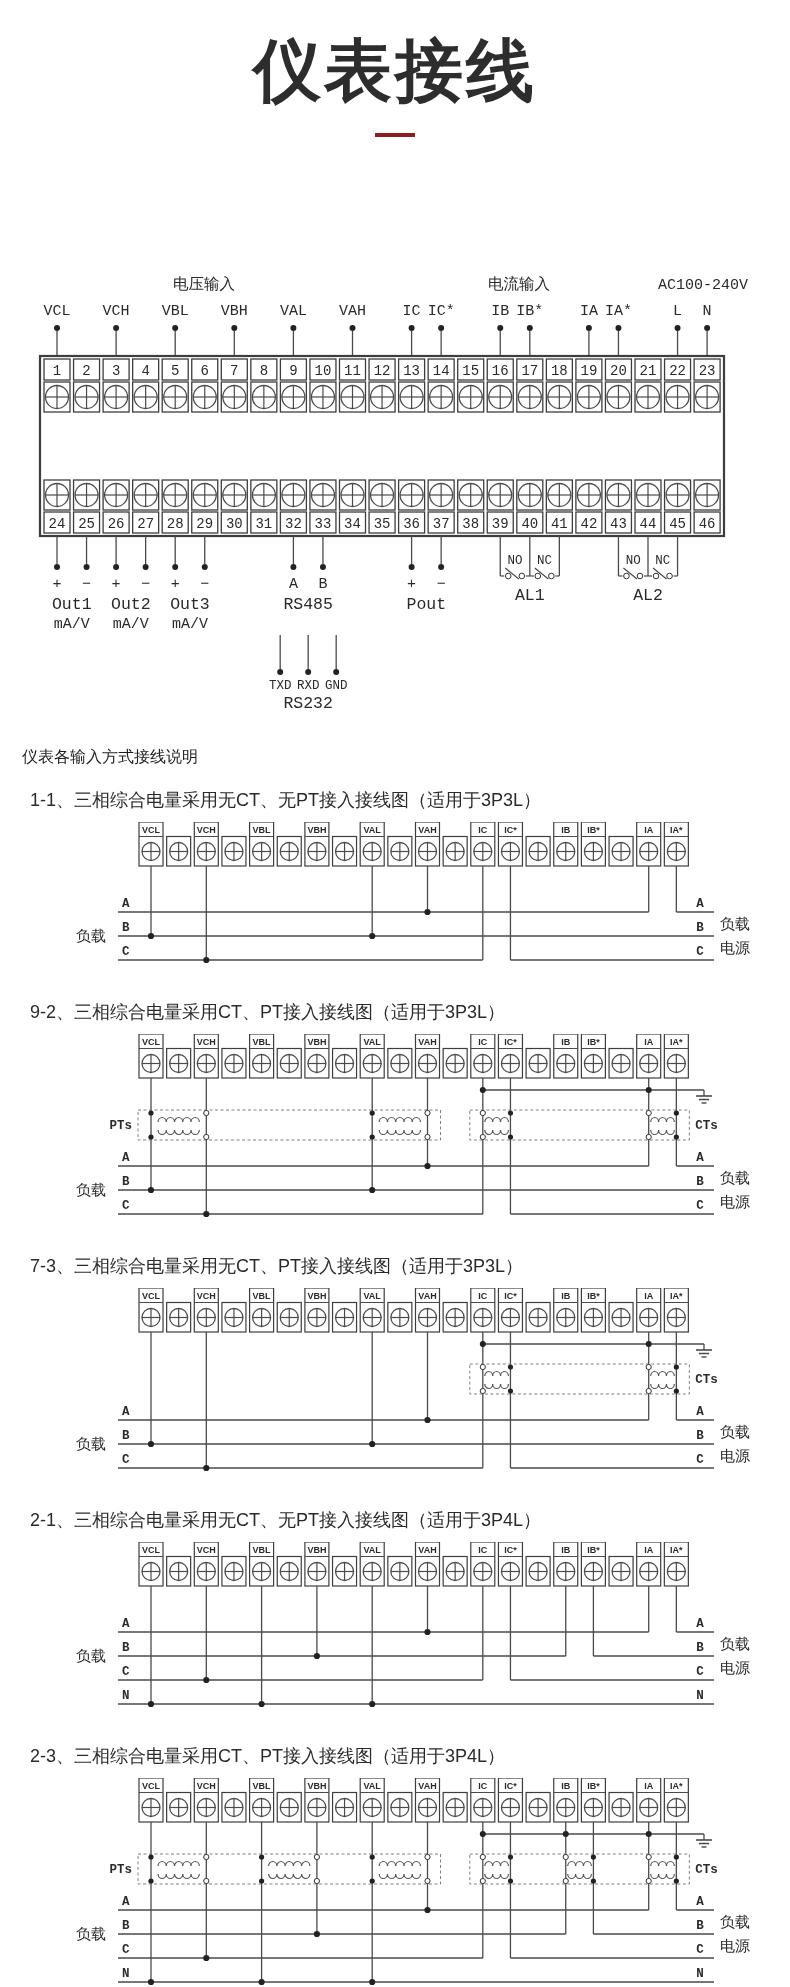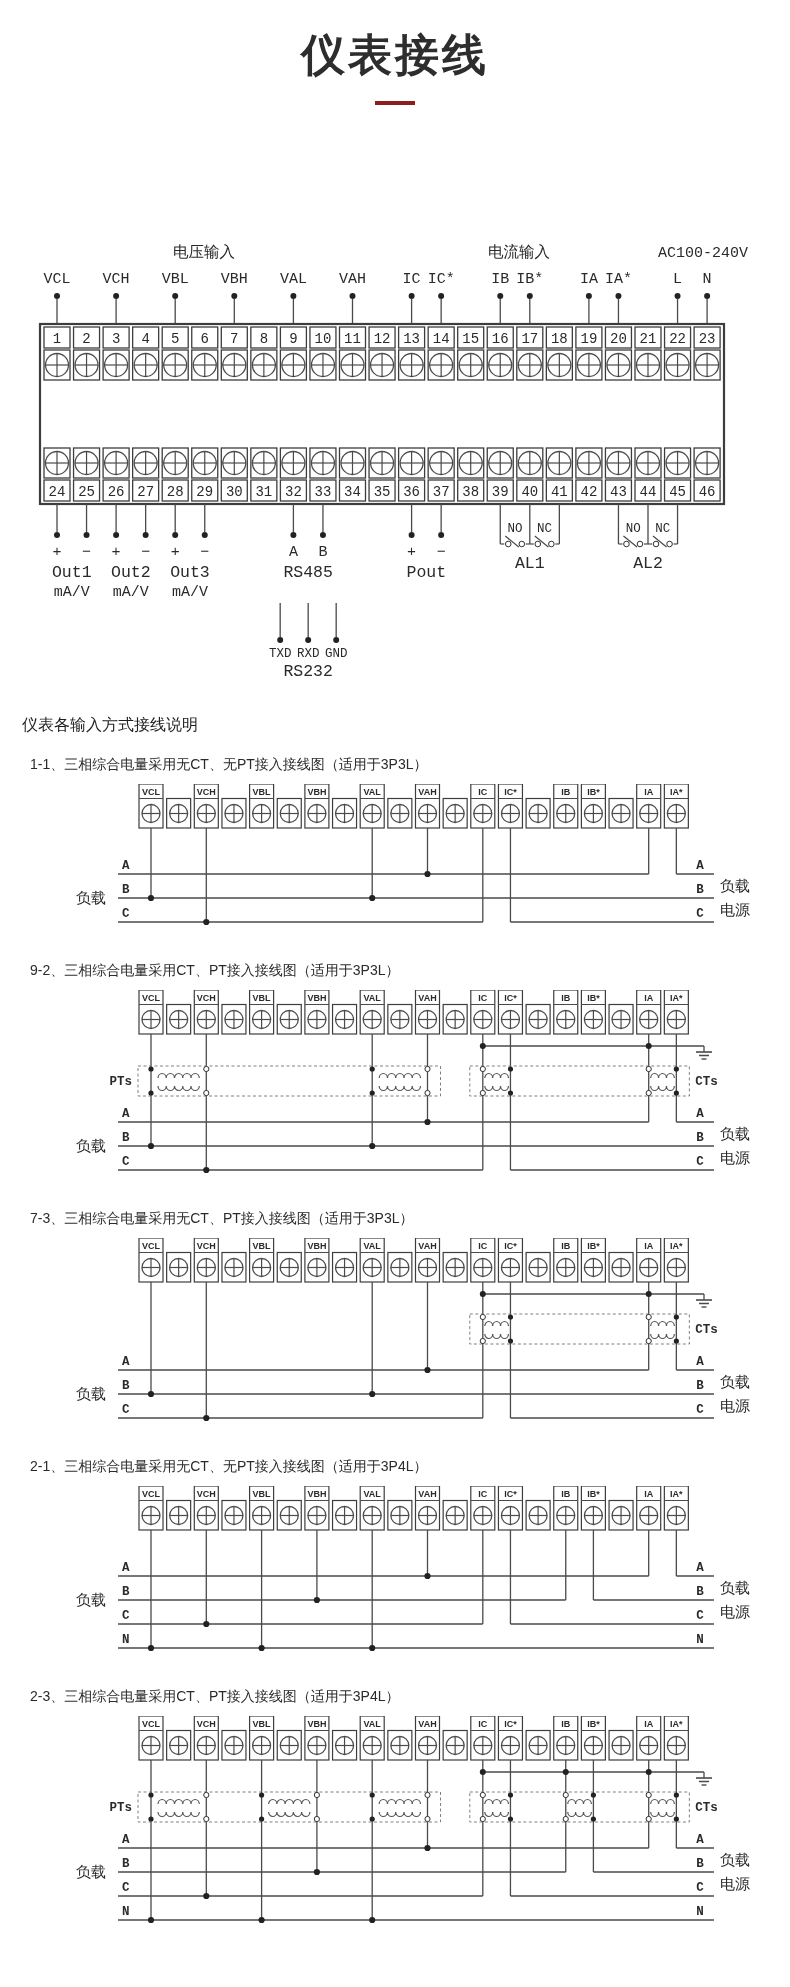--- a/index.html
+++ b/index.html
@@ -1,23 +1,23 @@
 <!DOCTYPE html>
 <html><head>
 <meta charset="utf-8">
 <style>
   html,body{margin:0;padding:0;}
   body{width:790px;height:1987px;background:#ffffff;overflow:hidden;
        font-family:"Liberation Sans","DejaVu Sans",sans-serif;color:#262626;}
-  h1{font-size:44px;text-align:center;margin:26px 0 0;font-weight:900;color:#2d2d2d;letter-spacing:3px;}
+  h1{font-size:68px;text-align:center;margin:26px 0 0;font-weight:900;color:#2d2d2d;letter-spacing:3px;}
   .divider{width:40px;height:4px;background:#8e1d1d;margin:16px auto 0;}
   svg{display:block;}
   #main-svg{margin:132px auto 0;}
   .section-h{font-size:16px;font-weight:normal;margin:30px 0 0 22px;color:#1e1e1e;}
-  .diag-title{font-size:14px;font-weight:400;margin:20px 0 0 30px;color:#2a2a2a;}
+  .diag-title{font-size:18px;font-weight:400;margin:20px 0 0 30px;color:#2a2a2a;}
   .diag svg{margin-top:10px;}
 </style>
 </head>
 <body>
 
 <h1>仪表接线</h1>
 <div class="divider"></div>
 
 <svg id="main-svg" width="790" height="448" viewBox="0 0 790 448">
     <text x="204" y="20" font-size="15.5" text-anchor="middle" font-family="&quot;Liberation Sans&quot;,&quot;DejaVu Sans&quot;,sans-serif" font-weight="normal" fill="#2a2a2a">电压输入</text>

